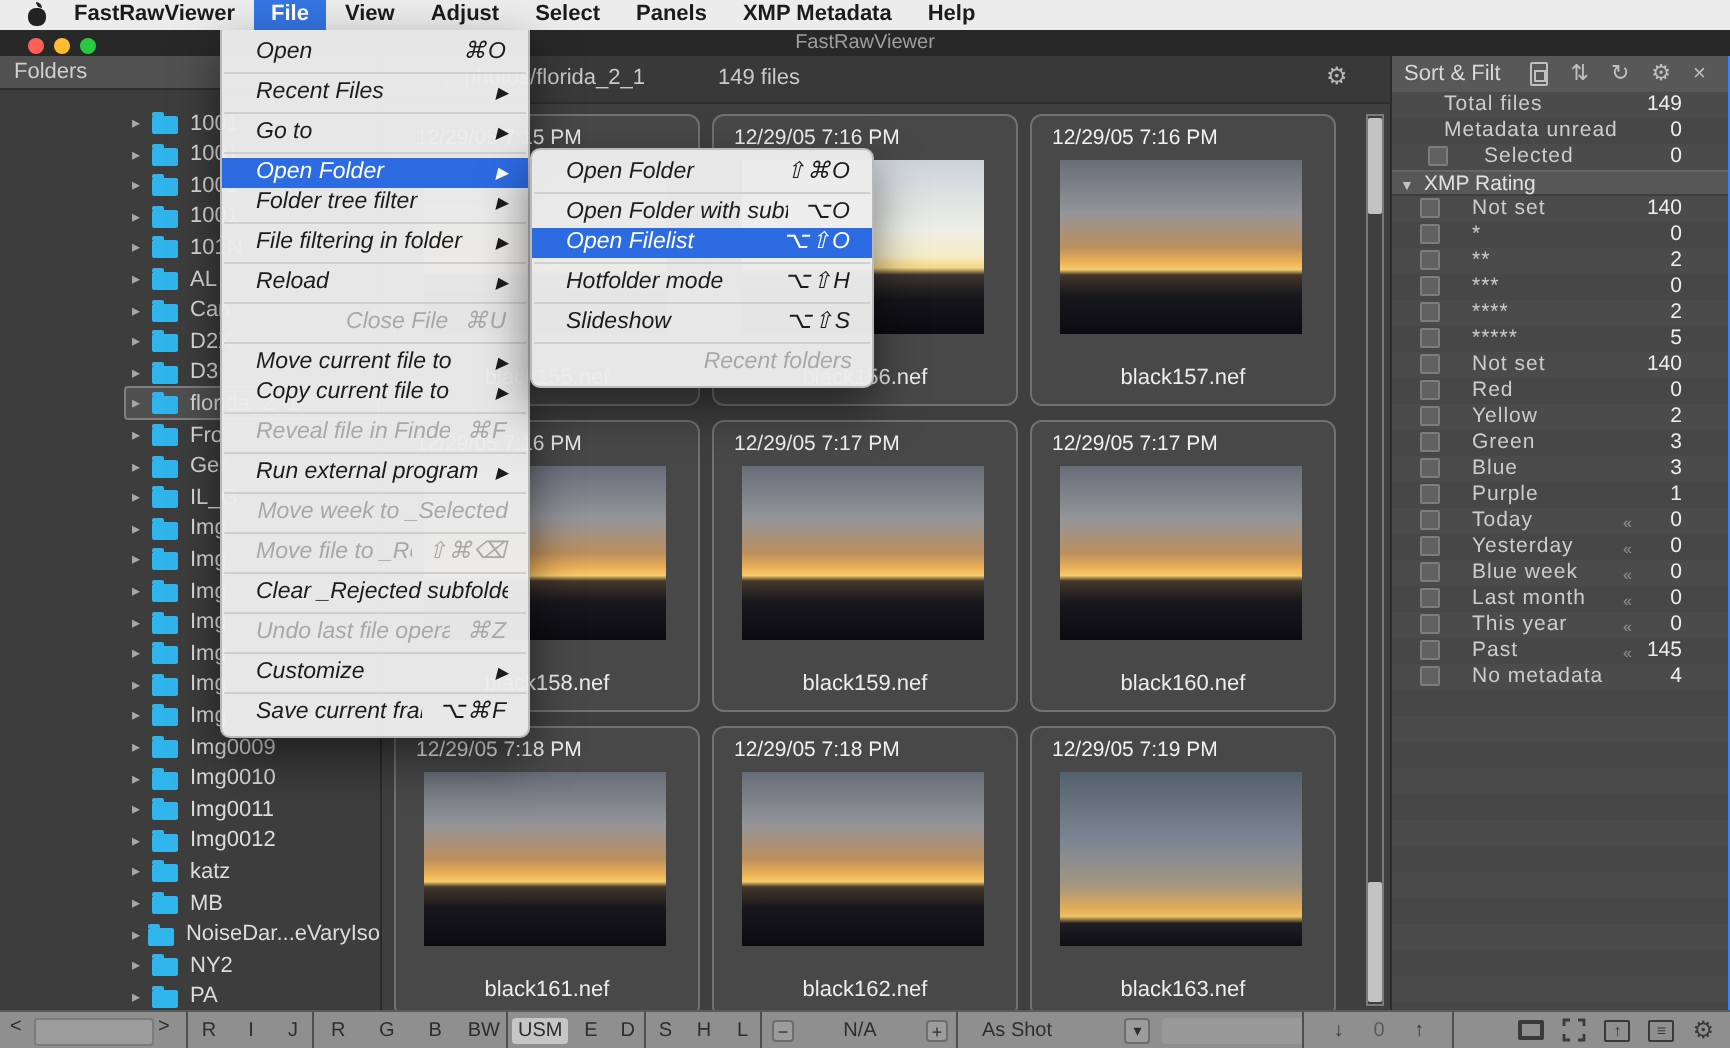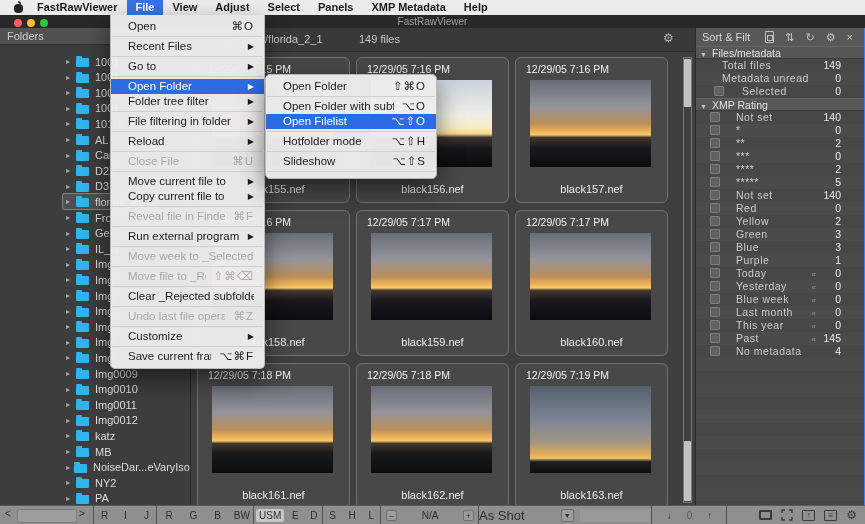--- a/index.html
+++ b/index.html
@@ -88,25 +88,25 @@
   #sb-icons{justify-content:flex-end;gap:9px;padding-right:8px;box-sizing:border-box;}
   .ic-rect{width:13px;height:10px;border:2px solid #3a3a3a;box-sizing:border-box;border-radius:1px;flex:none;}
   .ic-box{width:13px;height:11px;border:1px solid #3a3a3a;box-sizing:border-box;border-radius:1px;
           font-size:8px;line-height:9px;text-align:center;color:#3a3a3a;flex:none;}
   .ic-glyph{font-size:12px;color:#3a3a3a;line-height:12px;flex:none;}
   
   .menu{position:absolute;background:rgba(236,236,236,.97);border:1px solid #b9b9b9;border-top:none;
         box-shadow:0 10px 24px rgba(0,0,0,.5);border-radius:0 0 5px 5px;padding:4px 0;box-sizing:border-box;font-size:11.5px;color:#1c1c1c;}
   #file-menu{left:110px;top:15px;width:155px;z-index:50;}
   #open-folder-submenu{left:265px;top:74px;width:172px;z-index:51;border-radius:5px;border-top:1px solid #b9b9b9;}
-  .mi{position:relative;height:15px;line-height:15px;padding:0 10px 0 17px;display:flex;white-space:nowrap;}
+  .mi{position:relative;height:15px;line-height:15px;padding:0 10px 0 17px;display:flex;white-space:nowrap;font-style:italic;}
   .mi .lab{flex:1;overflow:hidden;}
   .mi .sc{color:#1c1c1c;margin-left:8px;letter-spacing:1px;}
   .mi .ar{margin-left:8px;font-size:8px;line-height:15px;}
-  .mi.disabled,.mi.disabled .sc{color:#a8a8a8;}
+  .mi.disabled,.mi.disabled .sc{color:#a8a8a8;text-align:right;}
   .mi.hl{background:#2d6be3;color:#fff;}
   .mi.hl .sc,.mi.hl .ar{color:#fff;}
   .msep{height:1px;background:#cfcfcf;margin:2px 1px;}
 </style>
 </head>
 <body>
 
 <div id="app">
 
   <div id="titlebar">
@@ -346,24 +346,20 @@
       <span id="rp-title">Sort &amp; Filt</span>
       <span id="rp-icons">
         <span class="page-ic"></span>
         <span class="rp-ic">⇅</span>
         <span class="rp-ic">↻</span>
         <span class="rp-ic">⚙</span>
         <span class="rp-ic">×</span>
       </span>
     </div>
     <div id="rp-body">
-        <div class="sec-hdr">
-          <span class="tri">▼</span>
-          <span class="t">Files/metadata</span>
-        </div>
         <div class="rp-row noind">
           <span class="lbl">Total files</span>
           <span class="val">149</span>
         </div>
         <div class="rp-row noind">
           <span class="lbl">Metadata unread</span>
           <span class="val">0</span>
         </div>
         <div class="rp-row ind2">
           <span class="cb"></span>
@@ -505,21 +501,21 @@
         <span class="sb-btn">S</span>
         <span class="sb-btn">H</span>
         <span class="sb-btn">L</span>
       </div>
     <div class="sb-seg" style="left:380px;width:98px">
       <span class="sq" style="margin-left:5px">−</span>
       <span class="sb-btn">N/A</span>
       <span class="sq" style="margin-right:5px">+</span>
     </div>
     <div class="sb-seg" style="left:478px;width:173px">
-      <span class="sb-btn" style="flex:none;margin-left:0;font-size:13px">As Shot</span>
+      <span class="sb-btn" style="flex:none;margin-left:12px;font-size:10px">As Shot</span>
       <span id="wb-box">▾</span>
       <span id="wb-inset"></span>
     </div>
     <div class="sb-seg" style="left:651px;width:75px;justify-content:space-evenly">
       <span class="cnt-arrow">↓</span>
       <span class="sb-btn" style="flex:none;color:#5a5a5a">0</span>
       <span class="cnt-arrow">↑</span>
     </div>
     <div class="sb-seg" style="left:726px;width:139px" id="sb-icons">
       <span class="ic-rect"></span>
@@ -638,15 +634,18 @@
       <div class="mi">
         <span class="lab">Hotfolder mode</span>
         <span class="sc">⌥⇧H</span>
       </div>
       <div class="msep"></div>
       <div class="mi">
         <span class="lab">Slideshow</span>
         <span class="sc">⌥⇧S</span>
       </div>
       <div class="msep"></div>
+      <div class="mi disabled">
+        <span class="lab">Recent folders</span>
+      </div>
     </div>
 
 </div>
 
 </body></html>

